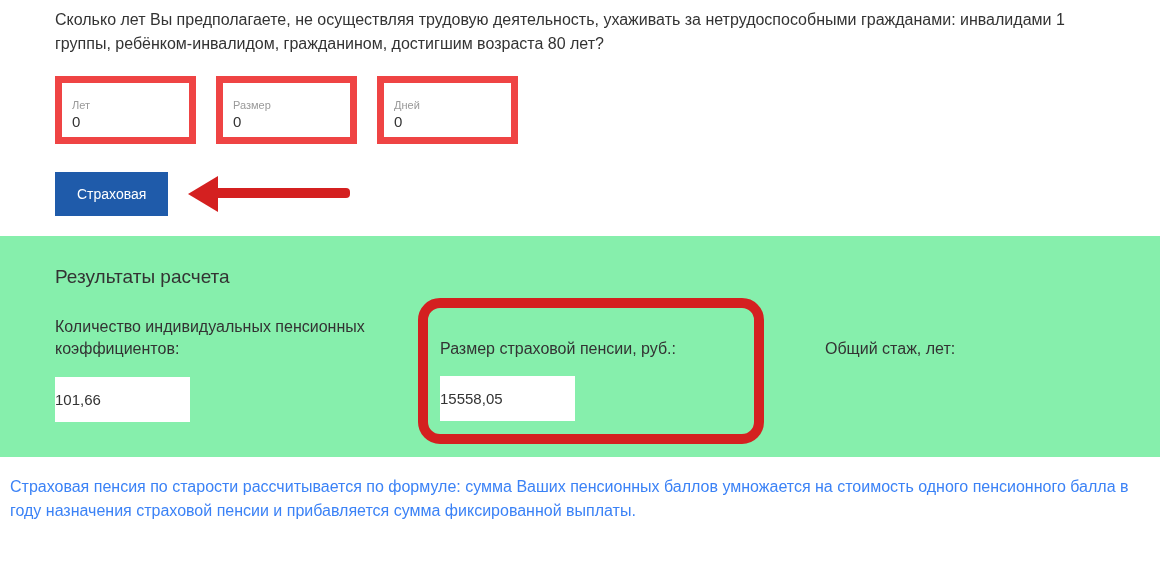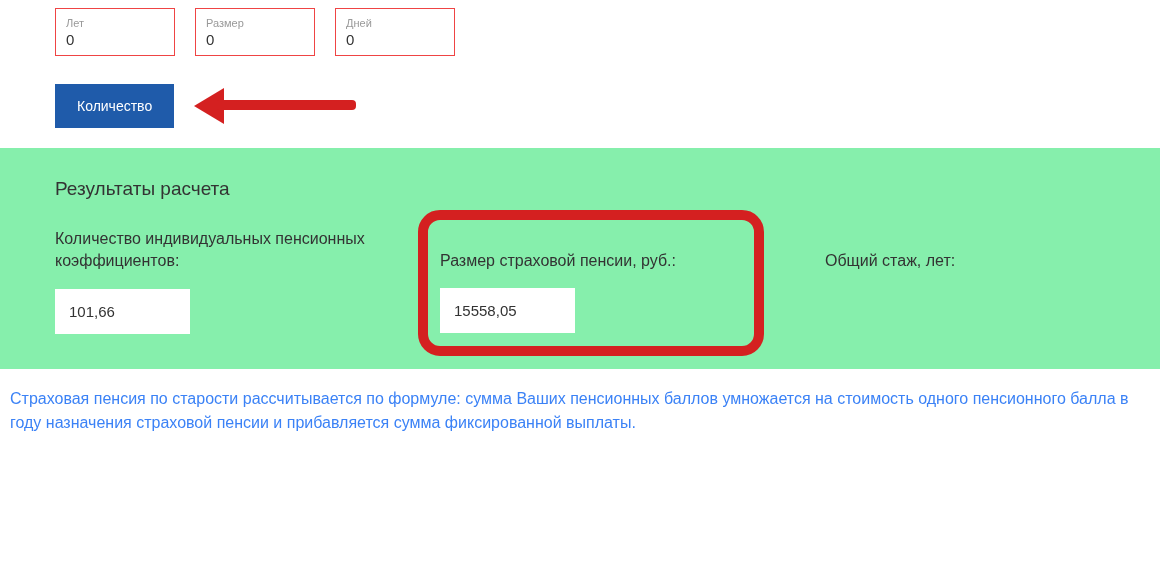--- a/index.html
+++ b/index.html
@@ -20,23 +20,23 @@
     line-height: 1.5;
     color: #333;
     margin-bottom: 20px;
   }
   .input-row {
     display: flex;
     gap: 20px;
     margin-bottom: 28px;
   }
   .input-box {
-    border: 1px solid #ef4444;
-    width: 120px;
-    padding: 8px 10px 6px 10px;
+    border: 7px solid #ef4444;
+    width: 141px;
+    padding: 16px 10px 6px 10px;
     background: #fff;
   }
   .input-label {
     font-size: 11px;
     color: #999;
     display: block;
     margin-bottom: 2px;
   }
   .input-value {
     font-size: 15px;
@@ -113,21 +113,21 @@
     line-height: 1.4;
     margin-bottom: 16px;
     min-height: 44px;
   }
   .result-col-2 .result-label,
   .result-col-3 .result-label {
     padding-top: 22px;
   }
   .result-value-box {
     background: #fff;
-    padding: 14px 14px;
+    padding: 14px 0;
     width: 135px;
     font-size: 15px;
     color: #333;
   }
   .highlight-box {
     position: absolute;
     border: 10px solid #d42020;
     border-radius: 22px;
     top: -18px;
     left: -22px;
@@ -139,38 +139,39 @@
     padding: 18px 10px 0 10px;
     font-size: 16px;
     color: #3b82f6;
     line-height: 1.5;
   }
 </style>
 </head>
 <body>
 
 <div class="form-section">
+  <p class="question-text">Сколько лет Вы предполагаете, не осуществляя трудовую деятельность, ухаживать за нетрудоспособными гражданами: инвалидами 1 группы, ребёнком-инвалидом, гражданином, достигшим возраста 80 лет?</p>
 
   <div class="input-row">
     <div class="input-box">
       <span class="input-label">Лет</span>
       <input class="input-value" value="0" style="">
     </div>
     <div class="input-box">
       <span class="input-label">Размер</span>
       <input class="input-value" value="0" style="">
     </div>
     <div class="input-box">
       <span class="input-label">Дней</span>
       <input class="input-value" value="0" style="">
     </div>
   </div>
 
   <div class="calc-row">
-    <button class="calc-button">Количество</button>
+    <button class="calc-button">Страховая</button>
     <div class="arrow-box">
       <div class="arrow-head"></div>
       <div class="arrow-line"></div>
     </div>
   </div>
 </div>
 
 <div class="results-panel">
   <h2 class="results-title">Результаты расчета</h2>
   <div class="results-row">

